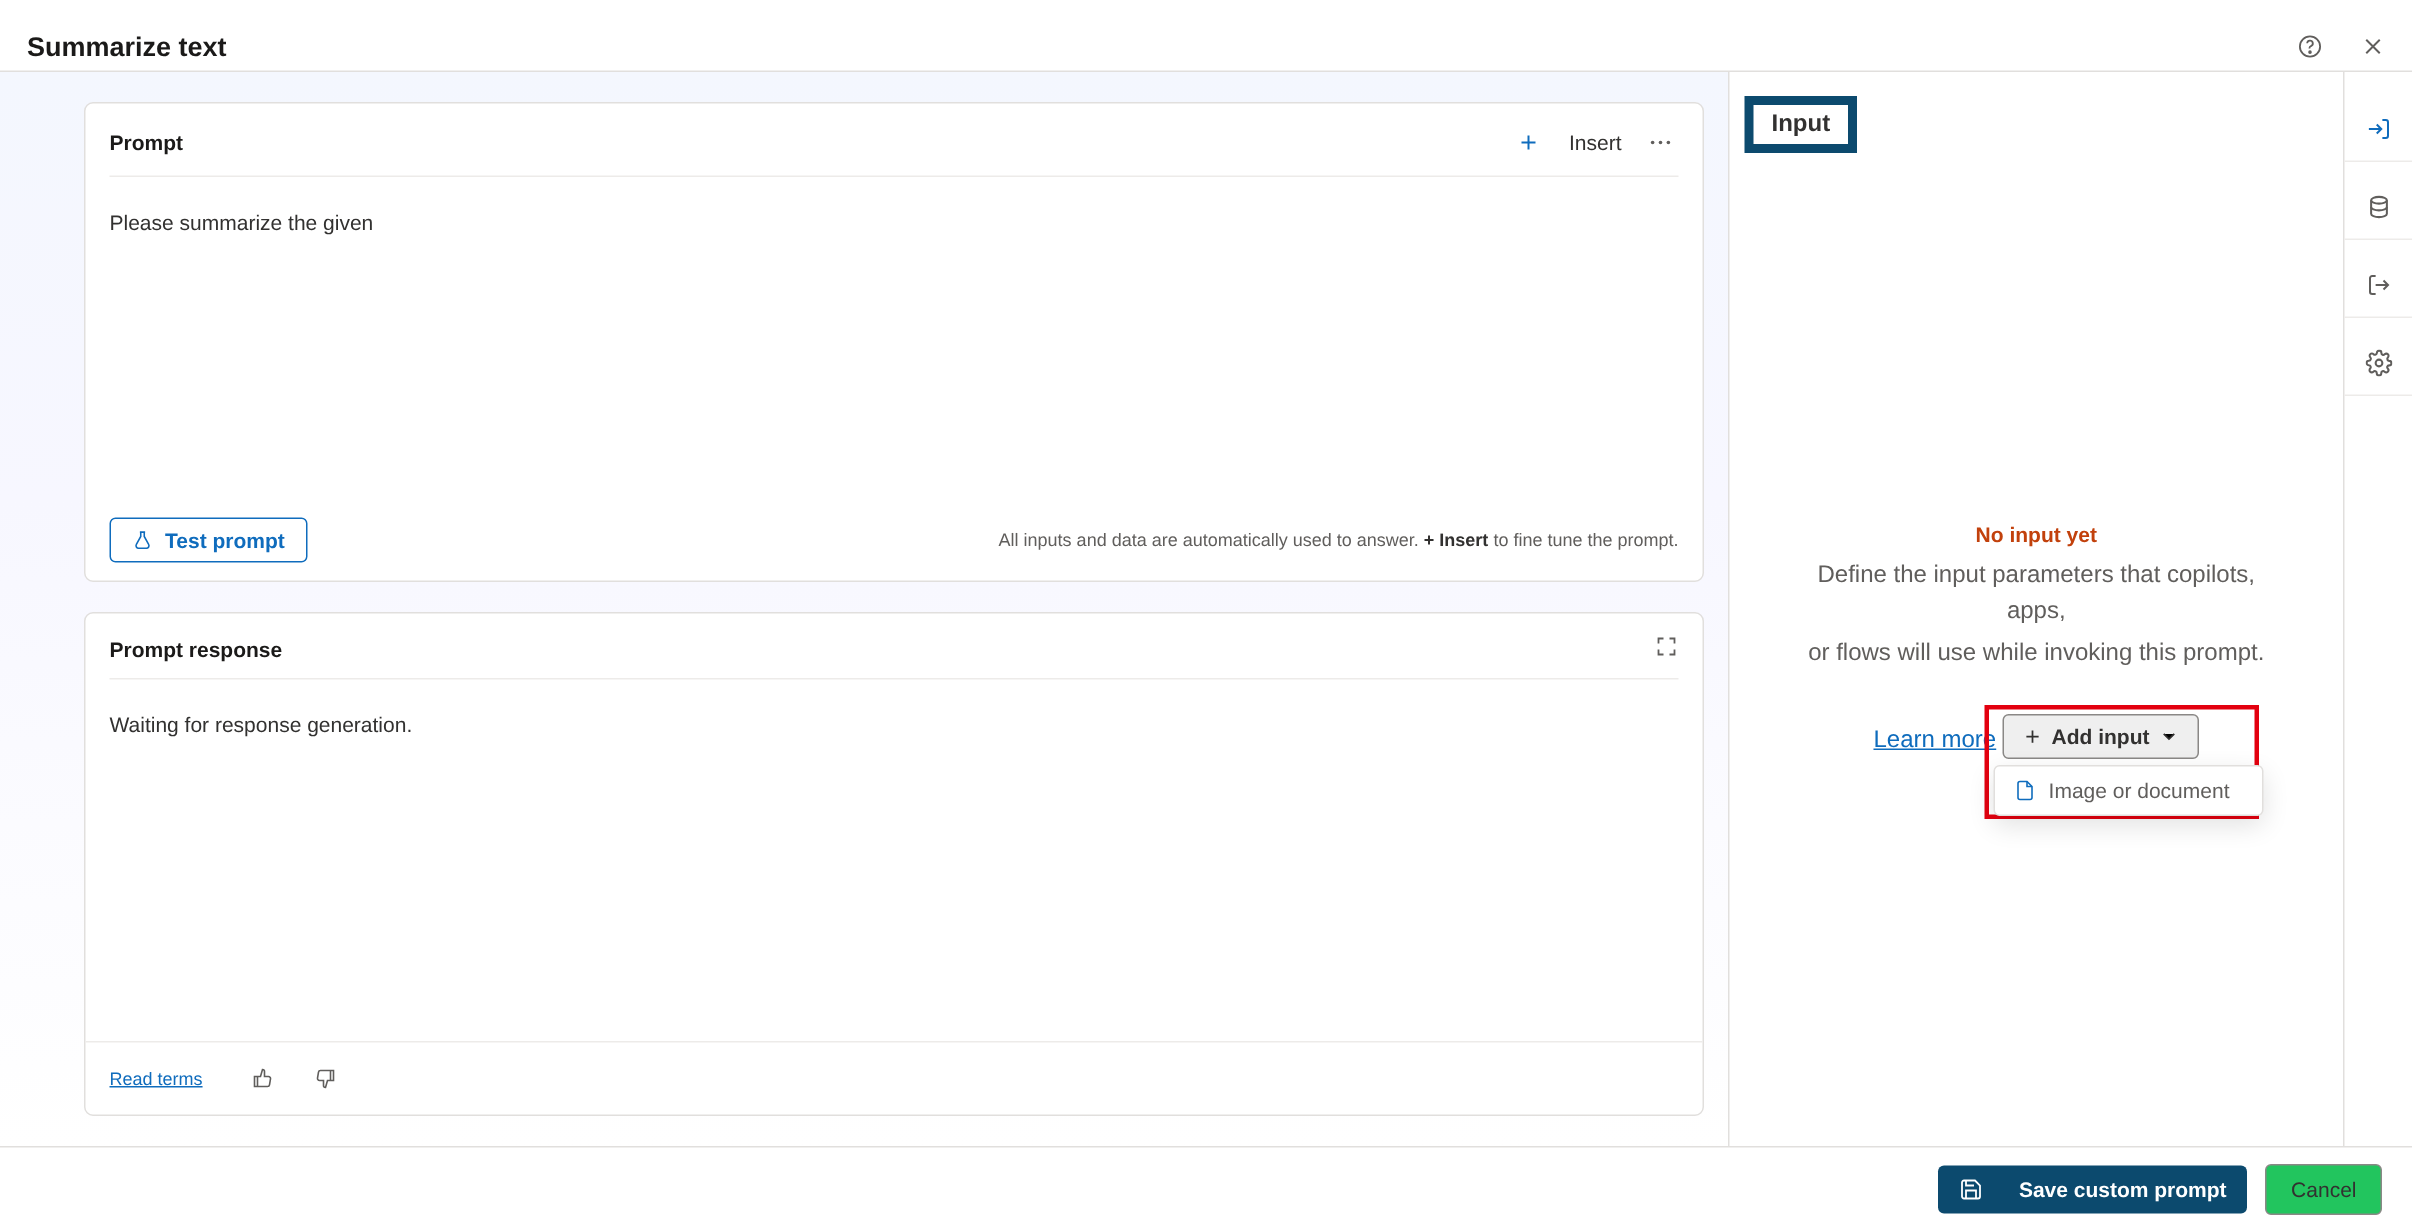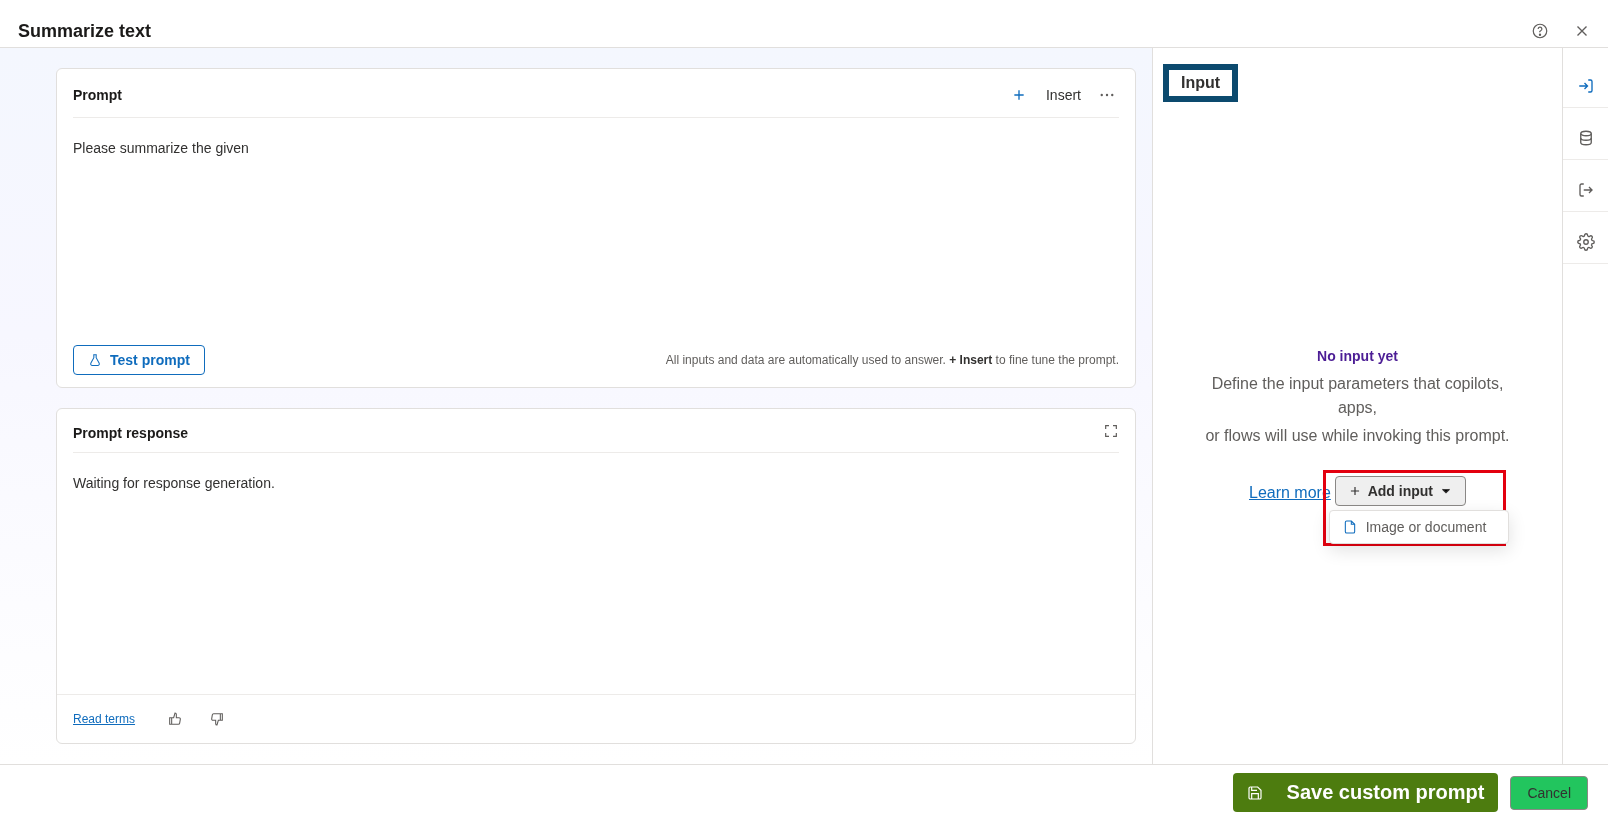--- a/index.html
+++ b/index.html
@@ -180,21 +180,21 @@
 
   .right-empty {
     margin-top: 300px;
     text-align: center;
     padding: 0 40px;
     color: #605e5c;
   }
   .right-empty h3 {
     font-size: 14px;
     font-weight: 600;
-    color: #4c1d95;
+    color: #c2410c;
     margin-bottom: 8px;
   }
   .right-empty p {
     font-size: 16px;
     line-height: 1.5;
     margin-bottom: 4px;
   }
   .right-empty a {
     color: #0f6cbd;
     text-decoration: underline;
@@ -287,26 +287,26 @@
     height: 56px;
     border-top: 1px solid #e1dfdd;
     background: #fff;
     display: flex;
     align-items: center;
     justify-content: flex-end;
     gap: 12px;
     padding: 0 20px;
   }
   .btn-primary {
-    background: #4d7c0f;
+    background: #0c4a6e;
     color: #fff;
     border: none;
     border-radius: 4px;
     padding: 8px 14px;
-    font-size: 20px;
+    font-size: 14px;
     font-weight: 600;
     display: inline-flex;
     align-items: center;
     gap: 24px;
     cursor: pointer;
   }
   .btn-primary svg { width: 16px; height: 16px; }
   .btn-secondary {
     background: #22c55e;
     color: #323130;

